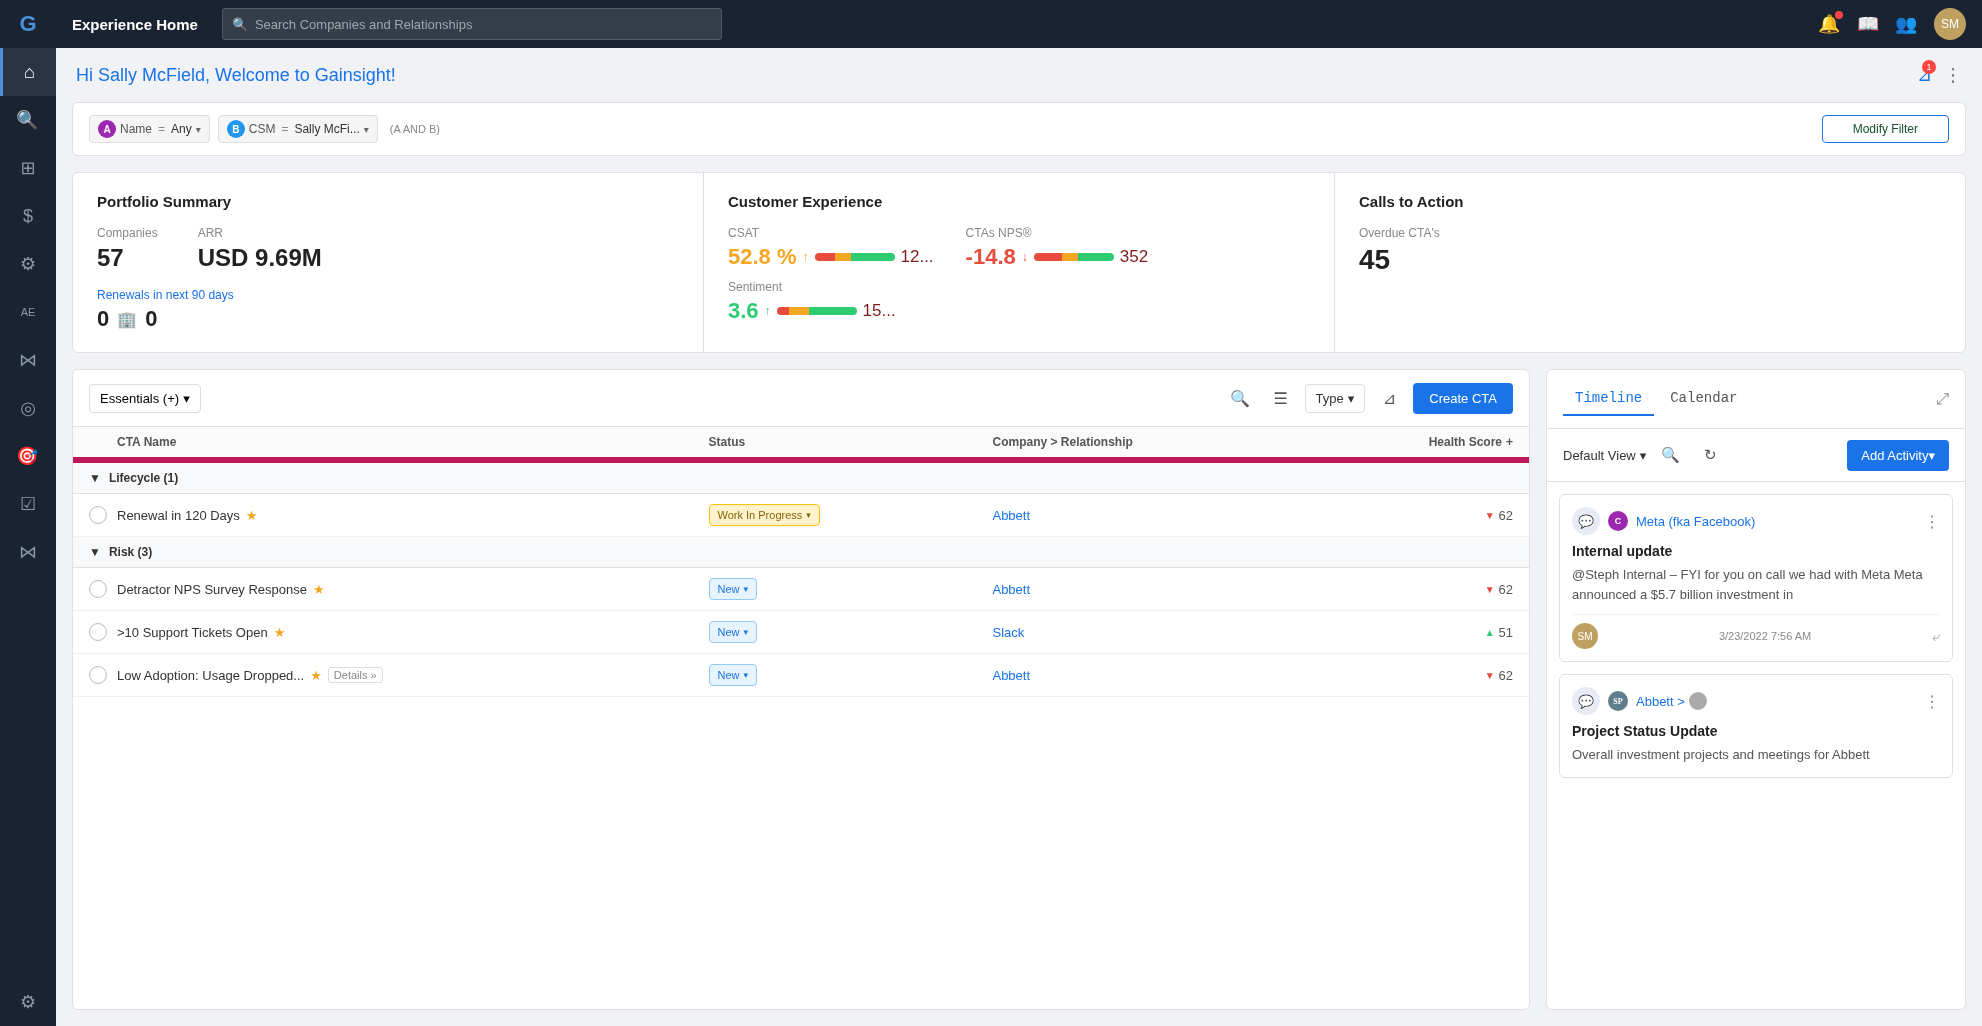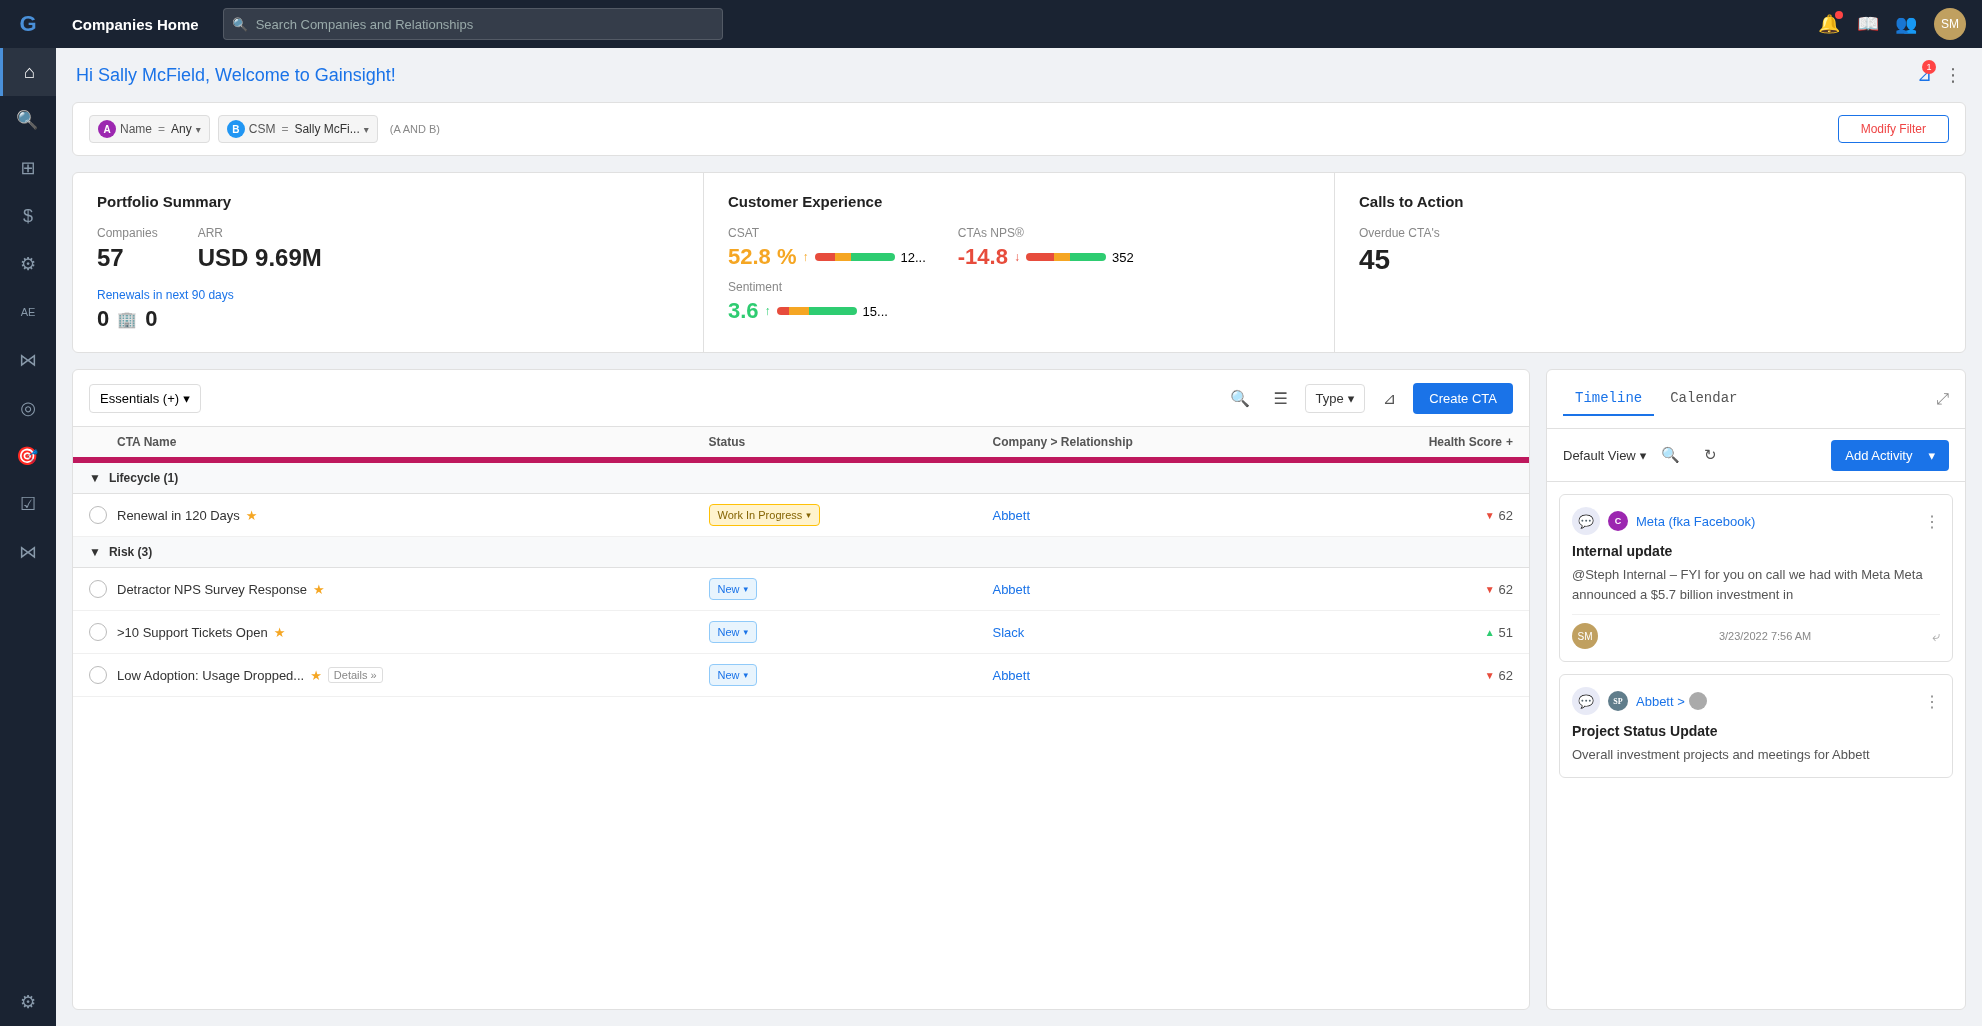--- a/index.html
+++ b/index.html
@@ -46,21 +46,21 @@
     .filter-bar { background: #fff; border-radius: 6px; padding: 12px 16px; border: 1px solid #e0e0e0; display: flex; align-items: center; gap: 8px; }
     .filter-tag { display: flex; align-items: center; gap: 4px; background: #f5f5f5; border: 1px solid #ddd; border-radius: 4px; padding: 4px 8px; font-size: 12px; cursor: pointer; }
     .filter-tag .letter { width: 18px; height: 18px; border-radius: 50%; display: flex; align-items: center; justify-content: center; font-size: 10px; font-weight: bold; color: #fff; }
     .filter-tag .letter.a { background: #9c27b0; }
     .filter-tag .letter.b { background: #2196f3; }
     .filter-label { color: #555; }
     .filter-value { color: #333; font-weight: 500; }
     .filter-arrow { color: #666; font-size: 10px; }
     .filter-eq { color: #888; margin: 0 2px; }
     .filter-logic { color: #888; font-size: 11px; margin-left: 4px; }
-    .modify-filter-btn { margin-left: auto; background: #fff; border: 1px solid #1a73e8; color: #ef4444; padding: 6px 22px; border-radius: 4px; cursor: pointer; font-size: 12px; }
+    .modify-filter-btn { margin-left: auto; background: #fff; border: 1px solid #1a73e8; color: #14532d; padding: 6px 30px; border-radius: 4px; cursor: pointer; font-size: 12px; }
 
     
     .summary-row { display: flex; gap: 0; background: #fff; border-radius: 6px; border: 1px solid #e0e0e0; }
     .summary-card { flex: 1; padding: 20px 24px; border-right: 1px solid #e0e0e0; }
     .summary-card:last-child { border-right: none; }
     .summary-card-title { font-size: 15px; font-weight: 600; color: #222; margin-bottom: 16px; }
     .summary-metric-label { font-size: 12px; color: #888; margin-bottom: 4px; }
     .summary-metric-value { font-size: 24px; font-weight: 600; color: #222; }
     .summary-metrics-row { display: flex; gap: 40px; margin-bottom: 16px; }
     .summary-renewal { margin-top: 12px; }
@@ -71,21 +71,21 @@
     .cx-val-pos { font-size: 22px; font-weight: 600; color: #f5a623; }
     .cx-val-neg { font-size: 22px; font-weight: 600; color: #e74c3c; }
     .cx-val-pos2 { font-size: 22px; font-weight: 600; color: #2ecc71; }
     .cx-arrow-up { color: #f5a623; font-size: 12px; }
     .cx-arrow-down { color: #e74c3c; font-size: 12px; }
     .cx-arrow-up2 { color: #2ecc71; font-size: 12px; }
     .cx-bar { display: flex; height: 8px; border-radius: 4px; overflow: hidden; margin: 4px 0; width: 80px; }
     .cx-bar-red { background: #e74c3c; }
     .cx-bar-yellow { background: #f5a623; }
     .cx-bar-green { background: #2ecc71; }
-    .cx-count { font-size: 13px; color: #000000; }
+    .cx-count { font-size: 17px; color: #7f1d1d; }
     .cx-label { font-size: 12px; color: #888; margin-bottom: 4px; }
 
     
     .cta-metrics-row { display: flex; gap: 40px; margin-bottom: 16px; }
     .cta-metric-val { font-size: 28px; font-weight: 600; color: #222; }
     .overdue-val { font-size: 28px; font-weight: 600; color: #222; }
 
     
     .bottom-row { display: flex; gap: 16px; flex: 1; }
 
@@ -125,21 +125,21 @@
     
     .timeline-panel { width: 420px; background: #fff; border-radius: 6px; border: 1px solid #e0e0e0; display: flex; flex-direction: column; overflow: hidden; flex-shrink: 0; }
     .timeline-header { padding: 12px 16px; border-bottom: 1px solid #e0e0e0; display: flex; align-items: center; gap: 4px; font-family: Liberation Mono, monospace; }
     .timeline-tab { padding: 8px 12px; font-size: 14px; cursor: pointer; color: #555; border-bottom: 2px solid transparent; }
     .timeline-tab.active { color: #1a73e8; border-bottom: 2px solid #1a73e8; }
     .timeline-tab-spacer { flex: 1; }
     .ext-icon { font-size: 16px; color: #888; cursor: pointer; }
     .timeline-toolbar { display: flex; align-items: center; padding: 10px 16px; border-bottom: 1px solid #e0e0e0; gap: 8px; }
     .default-view-btn { display: flex; align-items: center; gap: 4px; font-size: 13px; color: #333; cursor: pointer; font-weight: 500; }
     .tl-icon-btn { width: 32px; height: 32px; display: flex; align-items: center; justify-content: center; color: #555; cursor: pointer; font-size: 15px; }
-    .add-activity-btn { margin-left: auto; background: #1a73e8; color: #fff; border: none; border-radius: 4px; padding: 8px 14px; cursor: pointer; font-size: 13px; font-weight: 500; display: flex; align-items: center; gap: 16px; }
+    .add-activity-btn { margin-left: auto; background: #1a73e8; color: #fff; border: none; border-radius: 4px; padding: 8px 14px; cursor: pointer; font-size: 13px; font-weight: 500; display: flex; align-items: center; gap: 0; }
 
     
     .timeline-content { flex: 1; overflow-y: auto; padding: 12px; display: flex; flex-direction: column; gap: 12px; }
     .tl-card { border: 1px solid #e0e0e0; border-radius: 6px; padding: 12px; }
     .tl-card-header { display: flex; align-items: center; gap: 8px; margin-bottom: 8px; }
     .tl-card-icon { width: 28px; height: 28px; background: #e8eaf6; border-radius: 50%; display: flex; align-items: center; justify-content: center; font-size: 13px; color: #555; flex-shrink: 0; }
     .tl-type-badge { width: 20px; height: 20px; border-radius: 50%; display: flex; align-items: center; justify-content: center; font-size: 9px; font-weight: bold; color: #fff; flex-shrink: 0; }
     .tl-type-c { background: #9c27b0; }
     .tl-type-sp { background: #607d8b; font-size: 8px; font-family: Liberation Serif, serif; }
     .tl-company-link { color: #1a73e8; font-size: 13px; cursor: pointer; flex: 1; display: flex; align-items: center; gap: 4px; }
@@ -194,21 +194,21 @@
   <div class="sidebar-bottom">
     <div class="sidebar-item">
       <span class="sidebar-icon">⚙</span>
     </div>
   </div>
 </div>
 
 <div class="main">
 
   <div class="topnav">
-    <span class="topnav-title">Companies Home</span>
+    <span class="topnav-title">Experience Home</span>
     <div class="search-wrap">
       <span class="search-ico">🔍</span>
       <input type="text" placeholder="Search Companies and Relationships" style="">
     </div>
     <div class="topnav-spacer"></div>
     <div class="topnav-icons">
       <span class="nav-badge">🔔</span>
       <span>📖</span>
       <span>👥</span>
       <div class="topnav-avatar">

